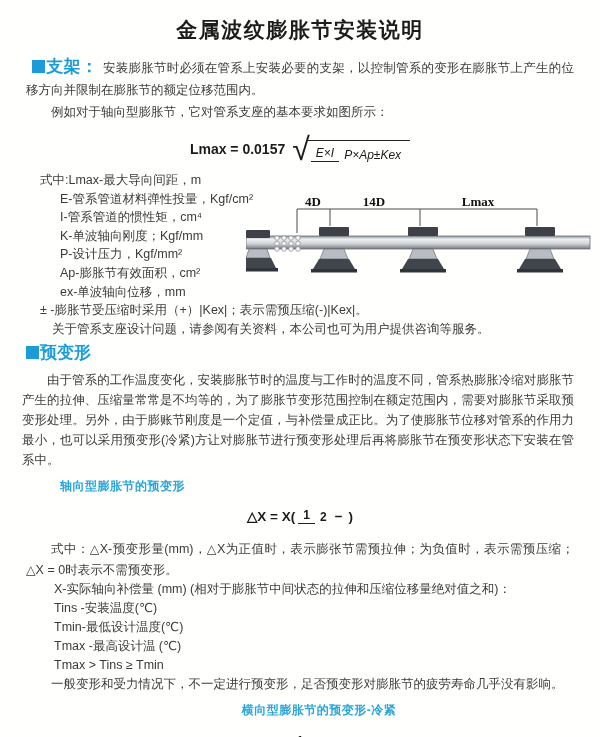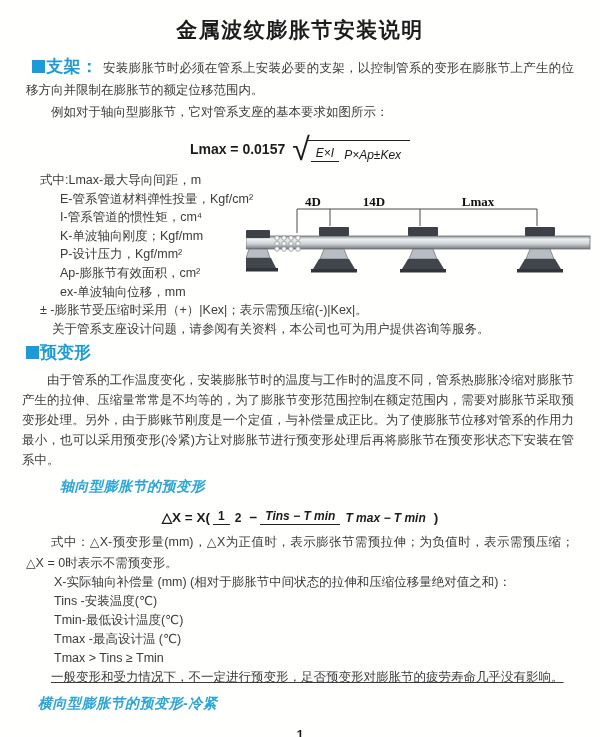--- a/index.html
+++ b/index.html
@@ -49,30 +49,30 @@
   
   .defs { margin:3px 0 0 38px; font-size:12.5px; line-height:18.6px; }
   .def { padding-left:22px; white-space:nowrap; }
   .def.flush { padding-left:2px; }
   .def.consult { padding-left:14px; }
 
   
   .pre-para { line-height:20px;margin-left:22px; }
 
   .subhead {
-    color:var(--subhead); font-size:14px; font-weight:bold;
-    margin:8px 0 0 60px; letter-spacing:0.5px;font-style:italic;
-  }
-  .subhead.lateral { margin-left:38px; margin-top:8px; }
-
-  .exp-para { line-height:20.5px; }
+    color:var(--subhead); font-size:12px; font-weight:bold;
+    margin:8px 0 0 60px; letter-spacing:0.5px;
+  }
+  .subhead.lateral { margin-left:38px; margin-top:8px;text-align:center; }
+
+  .exp-para { margin-top:8px; line-height:20.5px; }
   .tlines { margin:0 26px; font-size:12.5px; line-height:19px; }
   .tline { padding-left:28px; }
   .tline.xline { padding-left:28px; }
-  .note-line { text-indent:2em;text-decoration:underline; }
+  .note-line { text-indent:2em; }
 
   
   .diagram { position:absolute; left:246px; top:196px; }
   .dim-label { font-family:"Liberation Serif","DejaVu Serif",serif; font-weight:bold; font-size:13px; fill:#111; }
 </style>
 </head>
 <body>
 
 <div class="page">
 
@@ -175,24 +175,20 @@
   <p class="para indent pre-para">由于管系的工作温度变化，安装膨胀节时的温度与工作时的温度不同，管系热膨胀冷缩对膨胀节产生的拉伸、压缩量常常是不均等的，为了膨胀节变形范围控制在额定范围内，需要对膨胀节采取预变形处理。另外，由于膨账节刚度是一个定值，与补偿量成正比。为了使膨胀节位移对管系的作用力最小，也可以采用预变形(冷紧)方让对膨胀节进行预变形处理后再将膨胀节在预变形状态下安装在管系中。</p>
 
   <h2 class="subhead">轴向型膨胀节的预变形</h2>
   <div class="formula f2 f-bold">
     <span class="piece">△X = X(</span>
     <span class="frac">
       <span class="num">1</span>
       <span class="den">2</span>
     </span>
     <span class="piece">−</span>
-    <span class="frac it">
-      <span class="num">Tins − T min</span>
-      <span class="den">T max − T min</span>
-    </span>
     <span class="piece">)</span>
   </div>
   <p class="para indent exp-para">式中：△X-预变形量(mm)，△X为正值时，表示膨张节需预拉伸；为负值时，表示需预压缩；△X = 0时表示不需预变形。</p>
 
   <div class="tlines">
     <div class="tline xline">X-实际轴向补偿量 (mm) (相对于膨胀节中间状态的拉伸和压缩位移量绝对值之和)：</div>
     <div class="tline">Tins -安装温度(℃)</div>
     <div class="tline">Tmin-最低设计温度(℃)</div>
     <div class="tline">Tmax -最高设计温 (℃)</div>
     <div class="tline">Tmax &gt; Tins ≥ Tmin</div>

